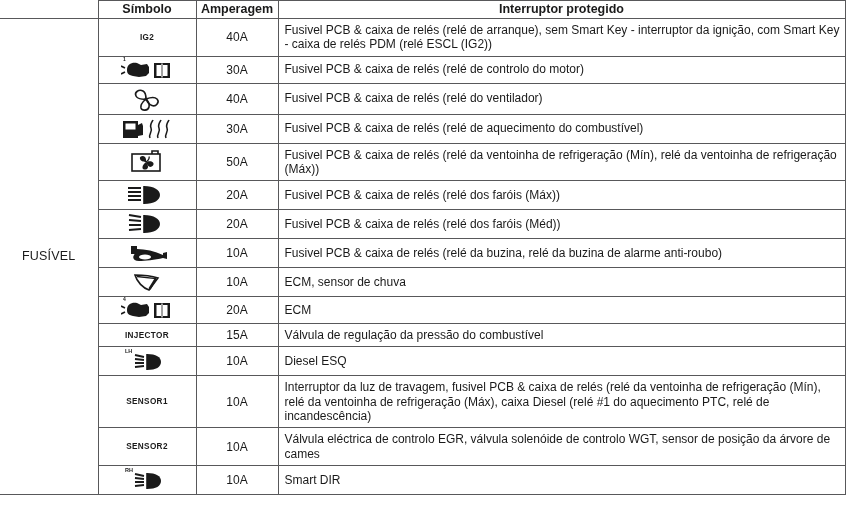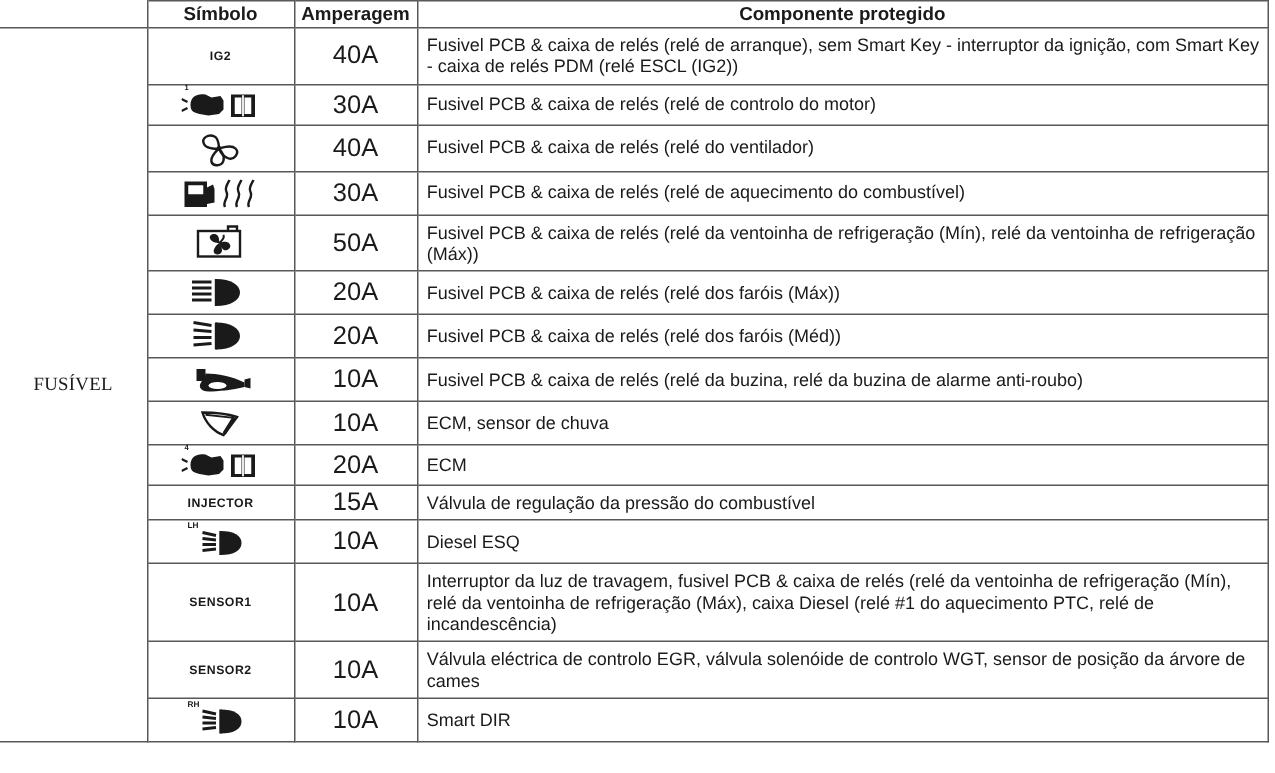--- a/index.html
+++ b/index.html
@@ -31,21 +31,20 @@
   .fuse-table td {
     border: 1px solid #58585a;
     padding: 0;
     vertical-align: middle;
   }
 
   
   .fuse-table th.cat-head,
   .fuse-table td.cat-cell {
     border-left: none;
-    font-family: Liberation Serif, serif;
   }
 
   thead th {
     border-bottom: 2px solid #1d1d1b;
     border-top: 1px solid #58585a;
     font-weight: bold;
     font-size: 12.5px;
     text-align: center;
     height: 17px;
     line-height: 15px;
@@ -65,21 +64,21 @@
   }
 
   td.sym-cell {
     text-align: center;
     padding: 2px 2px;
     line-height: 0;
   }
 
   td.amp-cell {
     text-align: center;
-    font-size: 17px;
+    font-size: 12px;
     white-space: nowrap;
   }
 
   td.comp-cell {
     text-align: left;
     padding: 4px 5px 4px 6px;
     font-size: 12px;
     line-height: 14.3px;
   }
 
@@ -123,21 +122,21 @@
     <col class="c-cat">
       <col class="c-sym">
       <col class="c-amp">
       <col class="c-comp">
   </colgroup>
   <thead>
     <tr>
       <th class="cat-head"></th>
       <th>Símbolo</th>
       <th>Amperagem</th>
-      <th>Componente protegido</th>
+      <th>Interruptor protegido</th>
     </tr>
   </thead>
   <tbody>
       <tr>
         <td class="cat-cell" rowspan="15">FUSÍVEL</td>
         <td class="sym-cell"><span class="sym"><span class="sym-text">IG2</span></span></td>
         <td class="amp-cell">40A</td>
         <td class="comp-cell">Fusivel PCB &amp; caixa de relés (relé de arranque), sem Smart Key - interruptor da ignição, com Smart Key - caixa de relés PDM (relé ESCL (IG2))</td>
       </tr>
       <tr>

